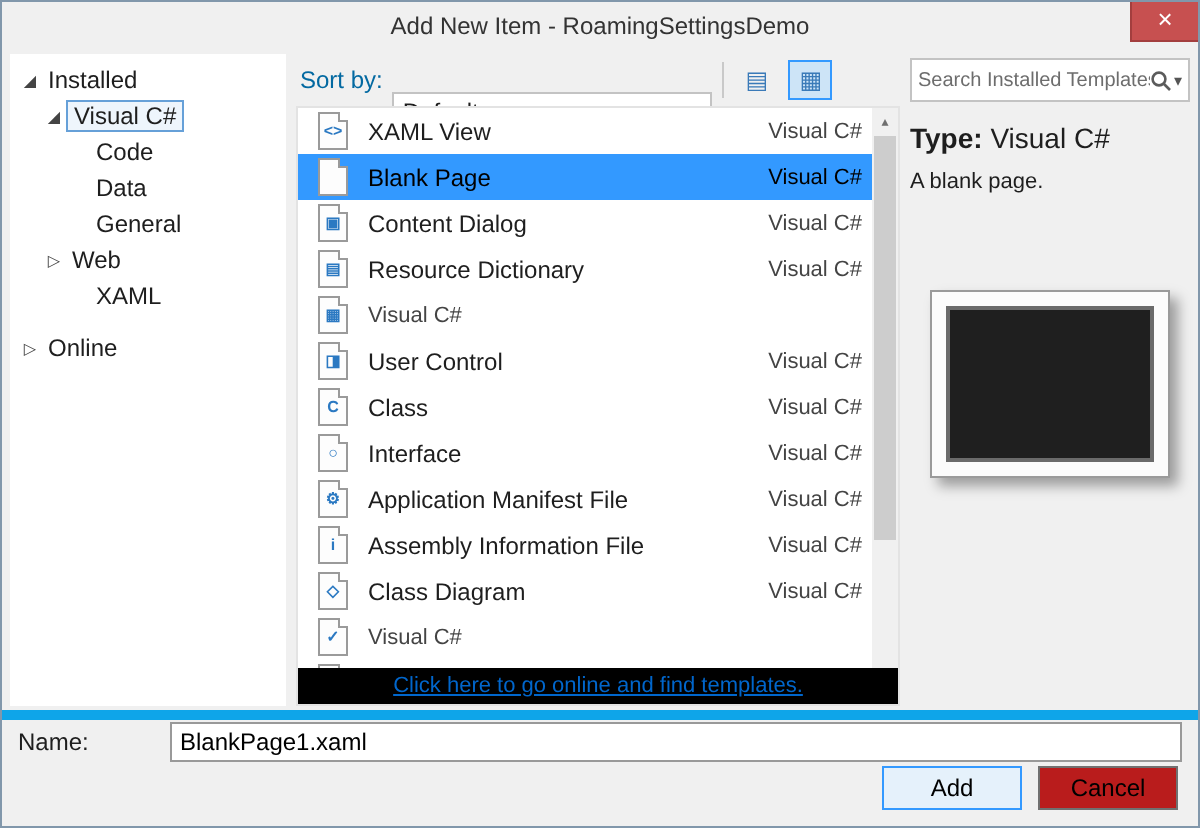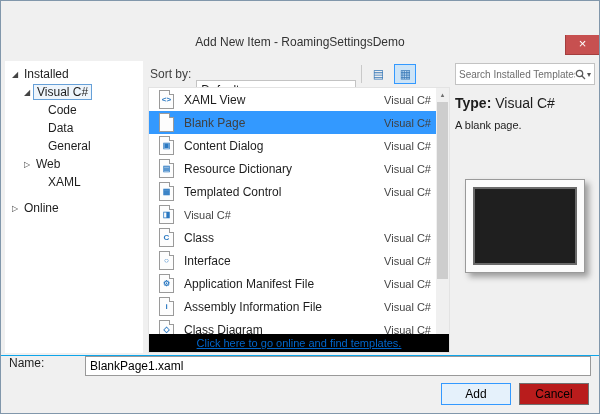--- a/index.html
+++ b/index.html
@@ -12,21 +12,21 @@
   }
   .dialog {
     width: 600px; height: 414px;
     background: #f0f0f0;
     border: 1px solid #8197ab;
     display: flex; flex-direction: column;
     position: relative;
     overflow: hidden;
   }
   
-  .titlebar { height: 24px; position: relative; display: flex; flex: 0 0 auto; margin-top: 34px; }
+  .titlebar { height: 24px; position: relative; display: flex; align-items: center; flex: 0 0 auto; }
   .titlebar .title { flex: 1; text-align: center; color: #333; font-size: 12px; }
   .close-btn {
     position: absolute; right: 0; top: 0;
     width: 34px; height: 20px;
     background: #c75050; color: #fff;
     border: 1px solid #a33e3e; border-top: none; border-right: none;
     font-size: 13px; line-height: 17px; text-align: center;
     cursor: pointer;
   }
   
@@ -37,39 +37,39 @@
   .tree-row .arrow { width: 12px; font-size: 8px; color: #444; text-align: center; flex: 0 0 auto; }
   .lvl0 { padding-left: 4px; }
   .lvl1 { padding-left: 16px; }
   .lvl2 { padding-left: 40px; }
   .tree-label { padding: 0 3px; }
   .tree-label.sel { border: 1px solid #66a0d8; background: #eef5fc; }
   .tree-gap { height: 8px; }
   
   .main { flex: 1; min-width: 0; display: flex; flex-direction: column; }
   .toolbar { height: 26px; display: flex; align-items: center; gap: 5px; padding: 1px 2px; flex: 0 0 auto; }
-  .sort-label { color: #404040; }
+  .sort-label { color: #0369a1; }
   .sort-select {
     width: 160px; height: 20px; background: #fff;
     border: 1px solid #c3c3c3; display: flex; align-items: center;
     padding: 0 4px; cursor: pointer; margin-top: 32px;
   }
   .sort-select .val { flex: 1; }
   .sort-select .chev { font-size: 9px; color: #555; }
   .tb-sep { width: 1px; height: 18px; background: #c9c9c9; }
   .view-btn {
     width: 22px; height: 20px; display: flex; align-items: center; justify-content: center;
     color: #3a7ab8; font-size: 12px; border: 1px solid transparent; cursor: pointer; background: transparent;
   }
   .view-btn.active { background: #cde4f7; border-color: #3399ff; }
   
   .list-wrap { flex: 1; background: #ffffff; position: relative; display: flex; flex-direction: column; min-height: 0; border: 1px solid #e3e3e3; }
   .rows { flex: 1; overflow: hidden; }
   .row { height: 23px; display: flex; align-items: center; padding: 0 18px 0 10px; cursor: pointer; --rowbg: #ffffff; background: var(--rowbg); }
-  .row.selected { --rowbg: #3399ff; color: #404040; }
+  .row.selected { --rowbg: #3399ff; color: #000000; }
   .doc {
     width: 15px; height: 19px; background: #fdfdfd; border: 1px solid #9a9a9a;
     position: relative; margin-right: 10px; flex: 0 0 auto;
     display: flex; align-items: center; justify-content: center;
     font-size: 8px; color: #2b79c2; font-weight: bold;
   }
   .doc::after {
     content: ''; position: absolute; top: -1px; right: -1px; width: 4px; height: 4px;
     background: var(--rowbg); border-left: 1px solid #9a9a9a; border-bottom: 1px solid #9a9a9a;
   }
@@ -99,21 +99,21 @@
   .type-line .lbl { font-weight: bold; }
   .desc-line { margin-top: 8px; font-size: 11px; }
   .preview-frame {
     margin: 48px auto 0 auto; width: 120px; height: 94px;
     background: #fbfbfb; border: 1px solid #9a9a9a;
     box-shadow: 4px 4px 6px rgba(0,0,0,0.35);
     display: flex; align-items: center; justify-content: center;
   }
   .preview-screen { width: 104px; height: 78px; background: #1f1f1f; border: 2px solid #6a6a6a; }
   
-  .name-row { height: 26px; display: flex; align-items: flex-start; padding: 0 8px; gap: 4px; flex: 0 0 auto; border-top: 1px solid #0ea5e9; }
+  .name-row { height: 26px; display: flex; align-items: center; padding: 0 8px; gap: 4px; flex: 0 0 auto; border-top: 5px solid #0ea5e9; }
   .name-label { width: 72px; flex: 0 0 auto; }
   .name-input {
     flex: 1; height: 20px; border: 1px solid #999; padding: 0 4px;
     font-family: "Liberation Sans", sans-serif; font-size: 12px; outline: none; background: #fff;
   }
   .button-row { height: 32px; display: flex; justify-content: flex-end; align-items: center; gap: 8px; padding: 0 10px 6px 0; flex: 0 0 auto; }
   .btn {
     width: 70px; height: 22px; font-family: "Liberation Sans", sans-serif; font-size: 12px;
     background: #b91c1c; border: 1px solid #707070; cursor: pointer;
   }
@@ -213,28 +213,28 @@
                 <span>▤</span>
               </span>
             <span class="tname">Resource Dictionary</span>
             <span class="tlang">Visual C#</span>
           </div>
 
           <div class="row">
             <span class="doc">
                 <span>▦</span>
               </span>
-            <span class="tname">Templated Control</span>
             <span class="tlang">Visual C#</span>
           </div>
 
           <div class="row">
             <span class="doc">
                 <span>◨</span>
               </span>
+            <span class="tname">User Control</span>
             <span class="tlang">Visual C#</span>
           </div>
 
           <div class="row">
             <span class="doc">
                 <span>C</span>
               </span>
             <span class="tname">Class</span>
             <span class="tlang">Visual C#</span>
           </div>

